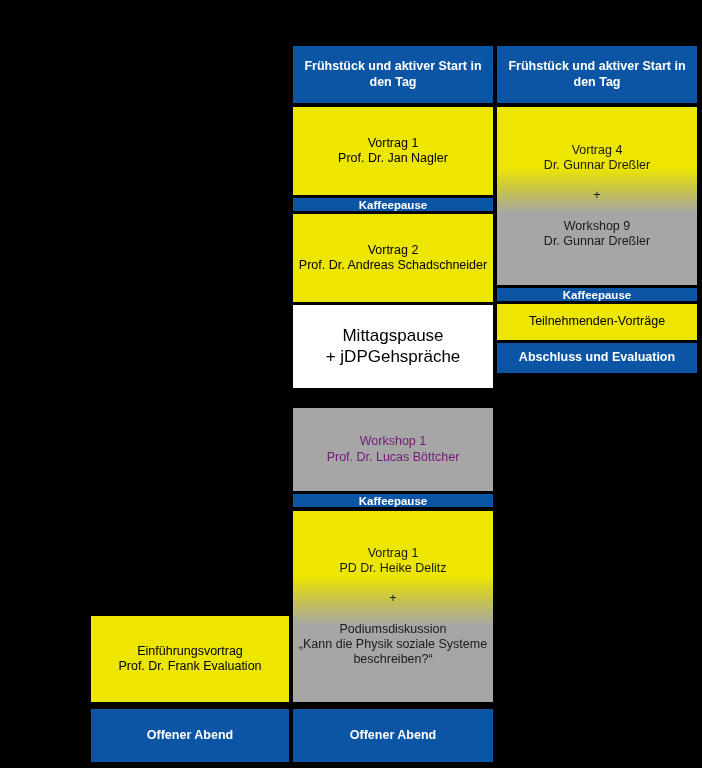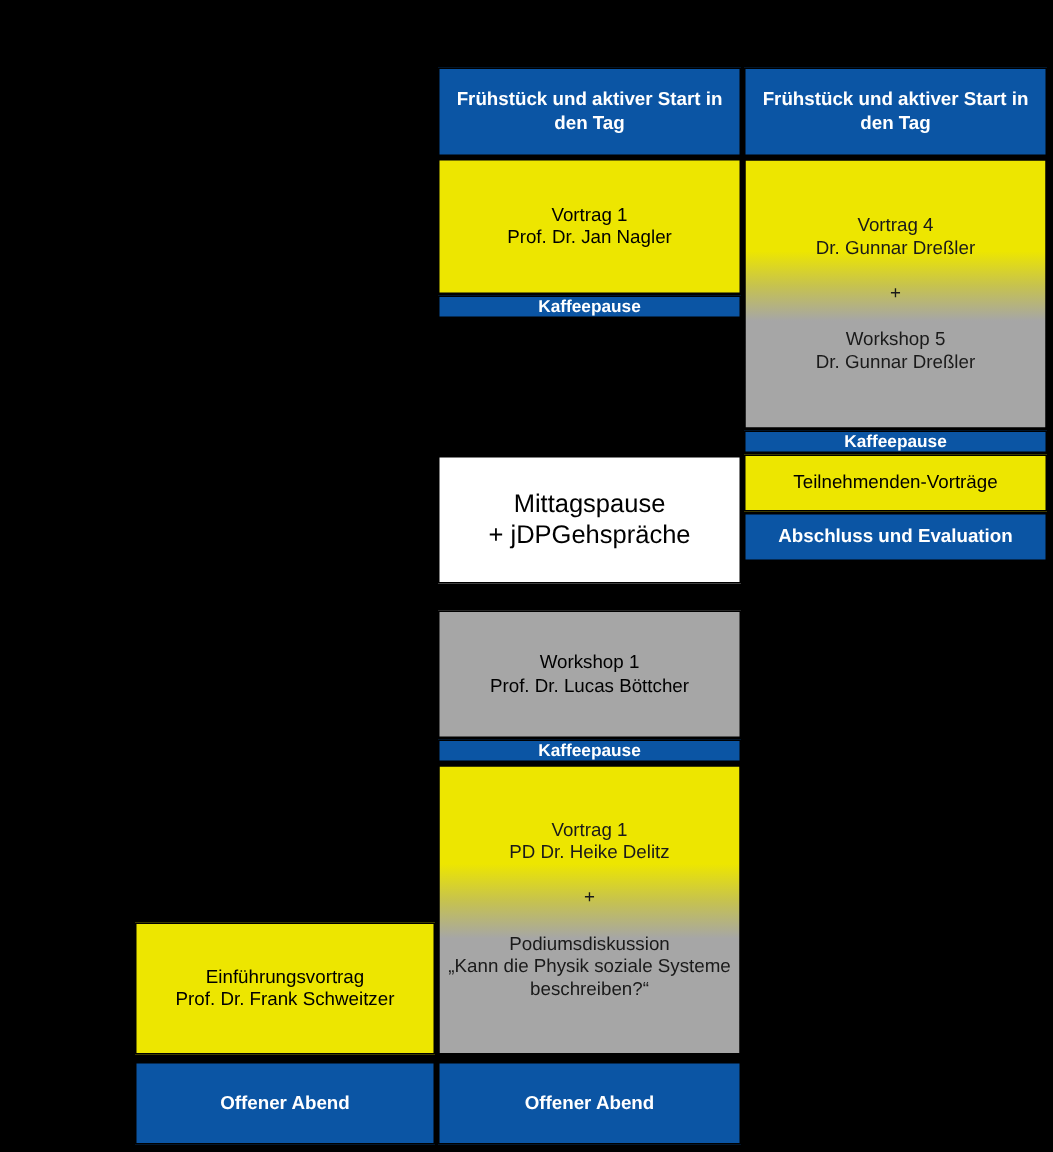--- a/index.html
+++ b/index.html
@@ -39,21 +39,21 @@
   .blue.big {
     font-size: 12.5px;
   }
   .yellow {
     background: #EDE600;
     color: #000000;
     font-size: 12.5px;
   }
   .gray {
     background: #A6A6A6;
-    color: #000000;
+    color: #701a75;
     font-size: 12.5px;
   }
   .white {
     background: #FFFFFF;
     color: #000000;
     font-size: 17px;
   }
   .grad {
     background: linear-gradient(to bottom,
         #EDE600 0%,
@@ -81,40 +81,44 @@
 <body>
 
 <div id="schedule">
 
   <div class="block blue big" style="left:90px; top:586px; width:200px; height:27px;margin-top:36px;">
     <span class="inner">Begrüßung</span>
   </div>
 
   <div class="block yellow" style="left:90px; top:615px; width:200px; height:88px;">
     <span class="inner">Einführungsvortrag
-Prof. Dr. Frank Schweitzer</span>
+Prof. Dr. Frank Evaluation</span>
   </div>
 
   <div class="block blue big" style="left:90px; top:708px; width:200px; height:55px;">
     <span class="inner">Offener Abend</span>
   </div>
 
   <div class="block blue big" style="left:292px; top:45px; width:202px; height:59px;">
     <span class="inner">Frühstück und aktiver Start in den Tag</span>
   </div>
 
   <div class="block yellow" style="left:292px; top:106px; width:202px; height:90px;">
     <span class="inner">Vortrag 1
 Prof. Dr. Jan Nagler</span>
   </div>
 
   <div class="block blue thinbar" style="left:292px; top:197px; width:202px; height:15px;">
     <span class="inner">Kaffeepause</span>
   </div>
 
+  <div class="block yellow" style="left:292px; top:213px; width:202px; height:90px;">
+    <span class="inner">Vortrag 2
+Prof. Dr. Andreas Schadschneider</span>
+  </div>
 
   <div class="block white" style="left:292px; top:304px; width:202px; height:85px;">
     <span class="inner">Mittagspause
 + jDPGehspräche</span>
   </div>
 
 
   <div class="block gray" style="left:292px; top:407px; width:202px; height:85px;">
     <span class="inner">Workshop 1
 Prof. Dr. Lucas Böttcher</span>
@@ -141,21 +145,21 @@
   <div class="block blue big" style="left:496px; top:45px; width:202px; height:59px;">
     <span class="inner">Frühstück und aktiver Start in den Tag</span>
   </div>
 
   <div class="block grad" style="left:496px; top:106px; width:202px; height:180px;">
     <span class="inner">Vortrag 4
 Dr. Gunnar  Dreßler
 
 +
 
-Workshop 5
+Workshop 9
 Dr. Gunnar  Dreßler</span>
   </div>
 
   <div class="block blue thinbar" style="left:496px; top:287px; width:202px; height:15px;">
     <span class="inner">Kaffeepause</span>
   </div>
 
   <div class="block yellow" style="left:496px; top:303px; width:202px; height:38px;">
     <span class="inner">Teilnehmenden-Vorträge</span>
   </div>

